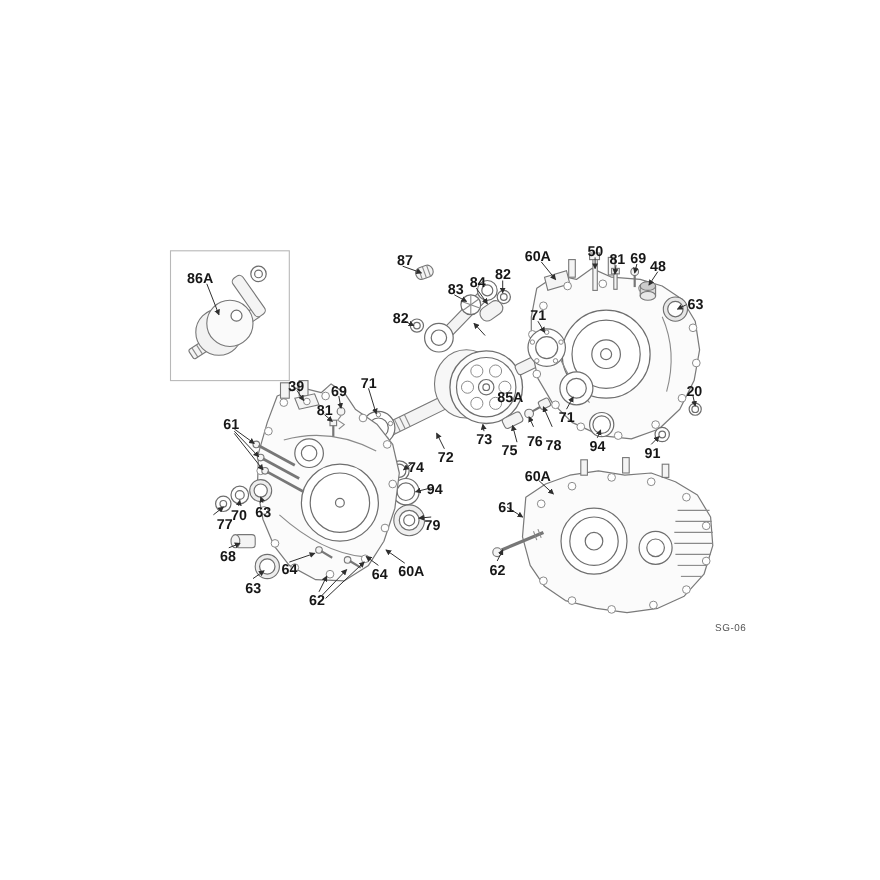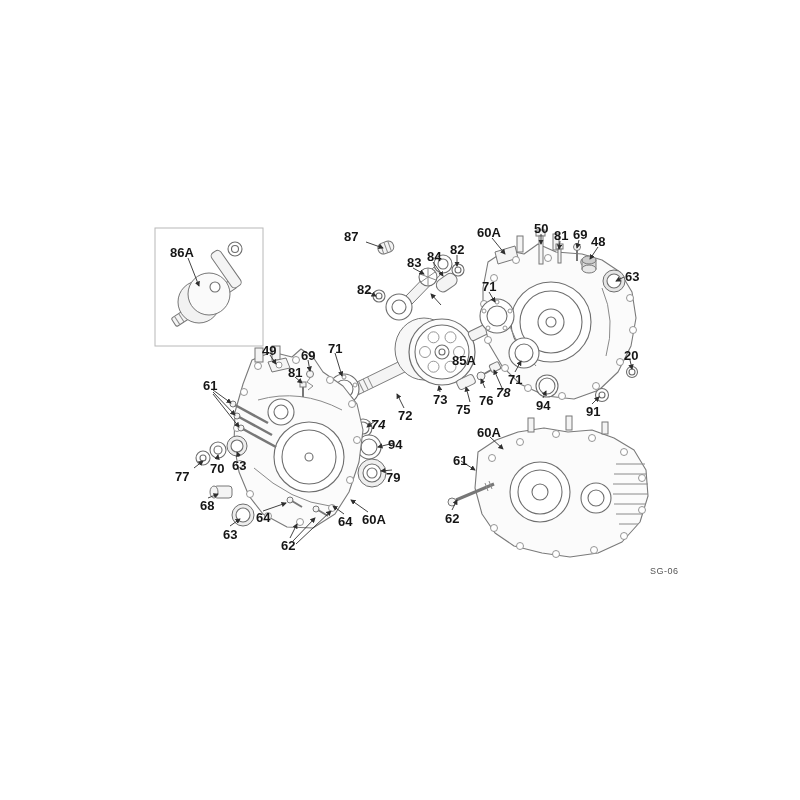--- a/index.html
+++ b/index.html
@@ -344,51 +344,51 @@
       <line x1="296" y1="544" x2="331" y2="511" marker-end="url(#arrowhead)"></line>
       <line x1="344" y1="514" x2="333" y2="506" marker-end="url(#arrowhead)"></line>
       <line x1="368" y1="512" x2="351" y2="500" marker-end="url(#arrowhead)"></line>
       <line x1="490" y1="437" x2="503" y2="449" marker-end="url(#arrowhead)"></line>
       <line x1="461" y1="461" x2="475" y2="470" marker-end="url(#arrowhead)"></line>
       <line x1="452" y1="510" x2="457" y2="500" marker-end="url(#arrowhead)"></line>
     </svg>
 
   <div style="position:absolute;left:0;top:0;width:800px;height:800px;">
       <span class="part-label" style="left: 170px; top: 246px; text-align: right;">86A</span>
-      <span class="part-label" style="left: 344px; top: 230px;">87</span>
+      <span class="part-label" style="left: 361px; top: 230px;">87</span>
       <span class="part-label" style="left: 357px; top: 283px;">82</span>
       <span class="part-label" style="left: 407px; top: 256px;">83</span>
       <span class="part-label" style="left: 427px; top: 250px;">84</span>
       <span class="part-label" style="left: 450px; top: 243px;">82</span>
       <span class="part-label" style="left: 452px; top: 306px; margin-top: 48px;">85A</span>
       <span class="part-label" style="left: 477px; top: 226px;">60A</span>
       <span class="part-label" style="left: 534px; top: 222px;">50</span>
       <span class="part-label" style="left: 554px; top: 229px;">81</span>
       <span class="part-label" style="left: 573px; top: 228px;">69</span>
       <span class="part-label" style="left: 591px; top: 235px;">48</span>
       <span class="part-label" style="left: 625px; top: 270px;">63</span>
       <span class="part-label" style="left: 482px; top: 280px;">71</span>
       <span class="part-label" style="left: 624px; top: 349px;">20</span>
       <span class="part-label" style="left: 508px; top: 373px;">71</span>
       <span class="part-label" style="left: 536px; top: 399px;">94</span>
       <span class="part-label" style="left: 456px; top: 403px;">75</span>
       <span class="part-label" style="left: 479px; top: 394px;">76</span>
-      <span class="part-label" style="left: 496px; top: 386px; font-style: italic;">78</span>
+      <span class="part-label" style="left: 496px; top: 398px;">78</span>
       <span class="part-label" style="left: 586px; top: 405px;">91</span>
-      <span class="part-label" style="left: 262px; top: 344px;">49</span>
+      <span class="part-label" style="left: 262px; top: 344px;">39</span>
       <span class="part-label" style="left: 301px; top: 349px;">69</span>
       <span class="part-label" style="left: 288px; top: 366px;">81</span>
       <span class="part-label" style="left: 328px; top: 342px;">71</span>
       <span class="part-label" style="left: 203px; top: 379px;">61</span>
       <span class="part-label" style="left: 398px; top: 409px;">72</span>
       <span class="part-label" style="left: 433px; top: 393px;">73</span>
-      <span class="part-label" style="left: 371px; top: 418px; font-style: italic;">74</span>
+      <span class="part-label" style="left: 371px; top: 418px;">74</span>
       <span class="part-label" style="left: 388px; top: 438px;">94</span>
       <span class="part-label" style="left: 386px; top: 471px;">79</span>
-      <span class="part-label" style="left: 175px; top: 470px;">77</span>
+      <span class="part-label" style="left: 197px; top: 470px;">77</span>
       <span class="part-label" style="left: 210px; top: 462px;">70</span>
       <span class="part-label" style="left: 232px; top: 459px;">63</span>
       <span class="part-label" style="left: 200px; top: 499px;">68</span>
       <span class="part-label" style="left: 223px; top: 528px;">63</span>
       <span class="part-label" style="left: 256px; top: 511px;">64</span>
       <span class="part-label" style="left: 281px; top: 539px;">62</span>
       <span class="part-label" style="left: 338px; top: 515px;">64</span>
       <span class="part-label" style="left: 362px; top: 513px;">60A</span>
       <span class="part-label" style="left: 477px; top: 426px;">60A</span>
       <span class="part-label" style="left: 453px; top: 454px;">61</span>

